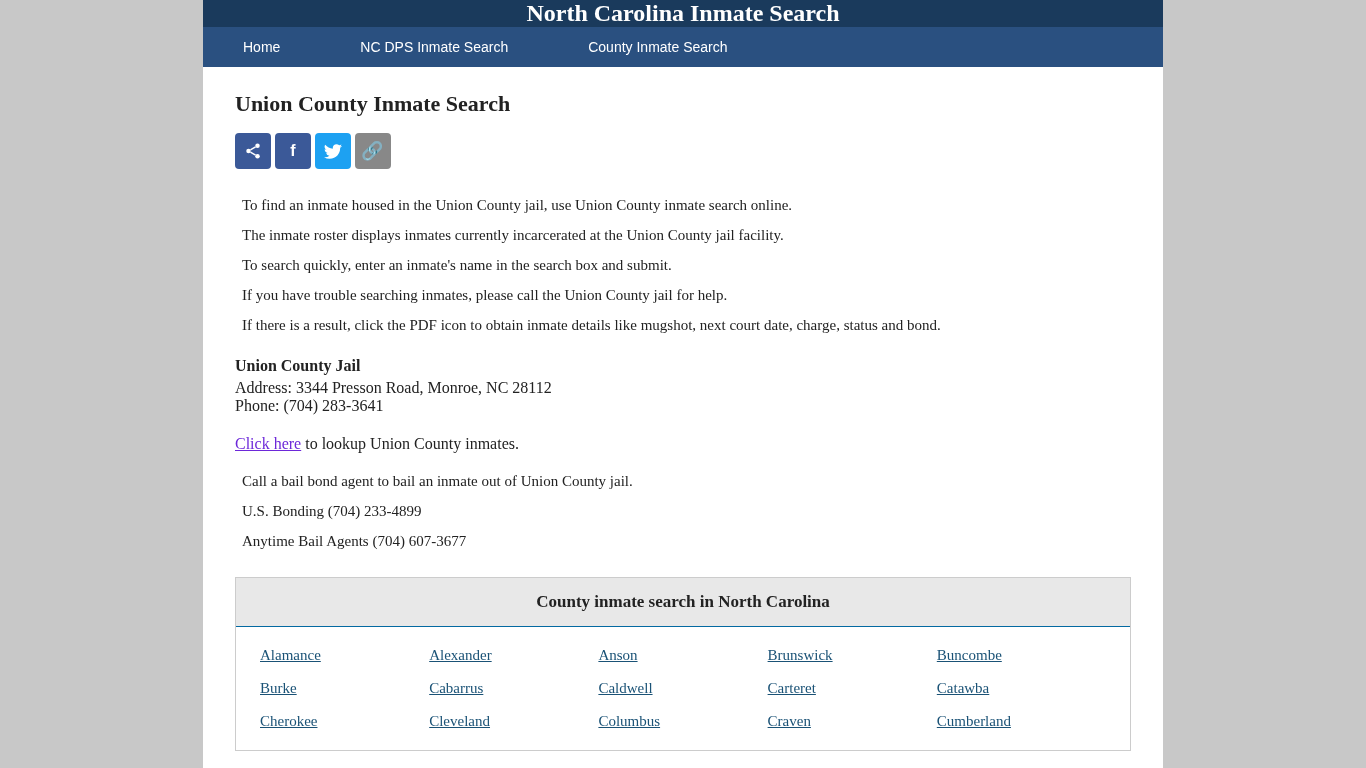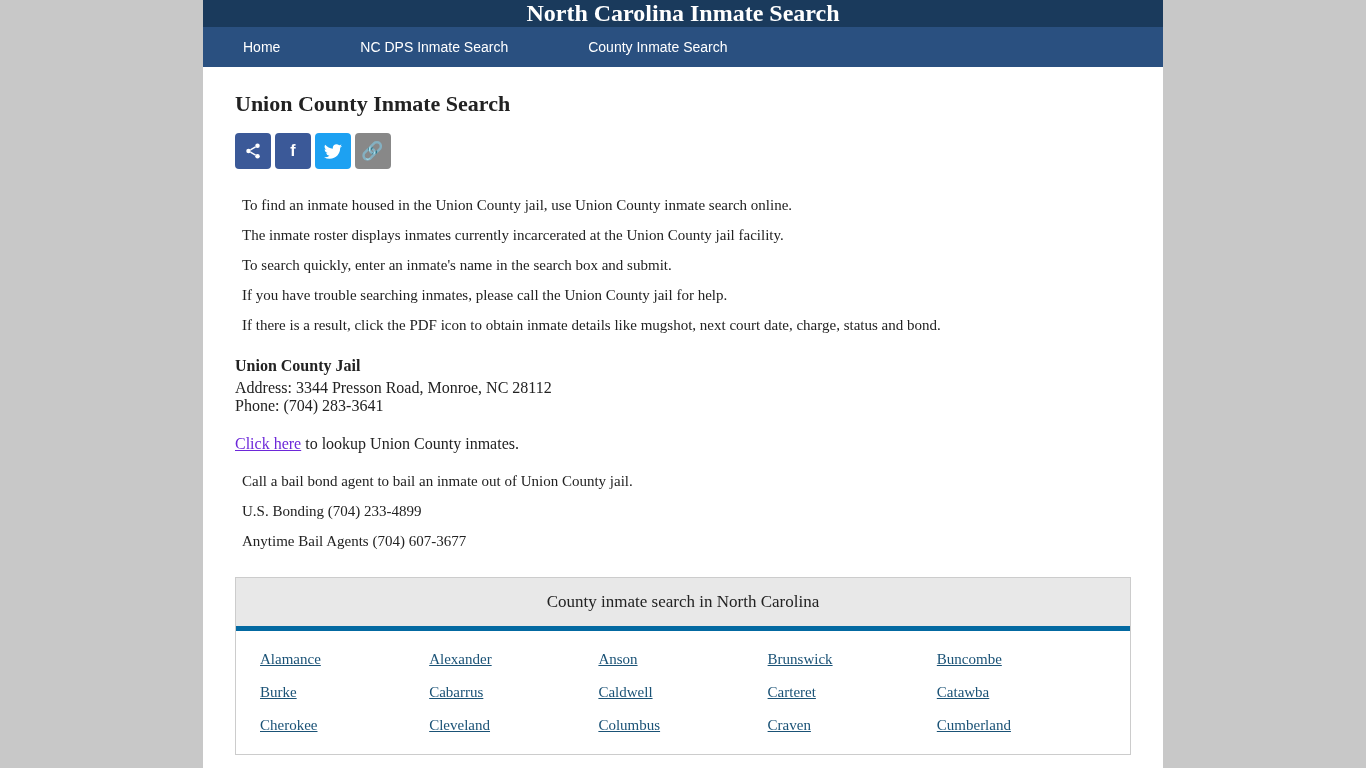--- a/index.html
+++ b/index.html
@@ -96,24 +96,24 @@
     }
     
     .county-section {
       border: 1px solid #ccc;
       margin-top: 24px;
     }
     .county-section-header {
       background: #e8e8e8;
       padding: 14px;
       text-align: center;
-      font-weight: normal;
+      font-weight: bold;
       font-size: 17px;
       font-family: Georgia, serif;
-      border-bottom: 5px solid #0369a1;
+      border-bottom: 1px solid #0369a1;
     }
     .county-grid {
       display: grid;
       grid-template-columns: repeat(5, 1fr);
       padding: 16px 24px;
       gap: 8px 0;
     }
     .county-link {
       color: #1a5276;
       text-decoration: underline;

